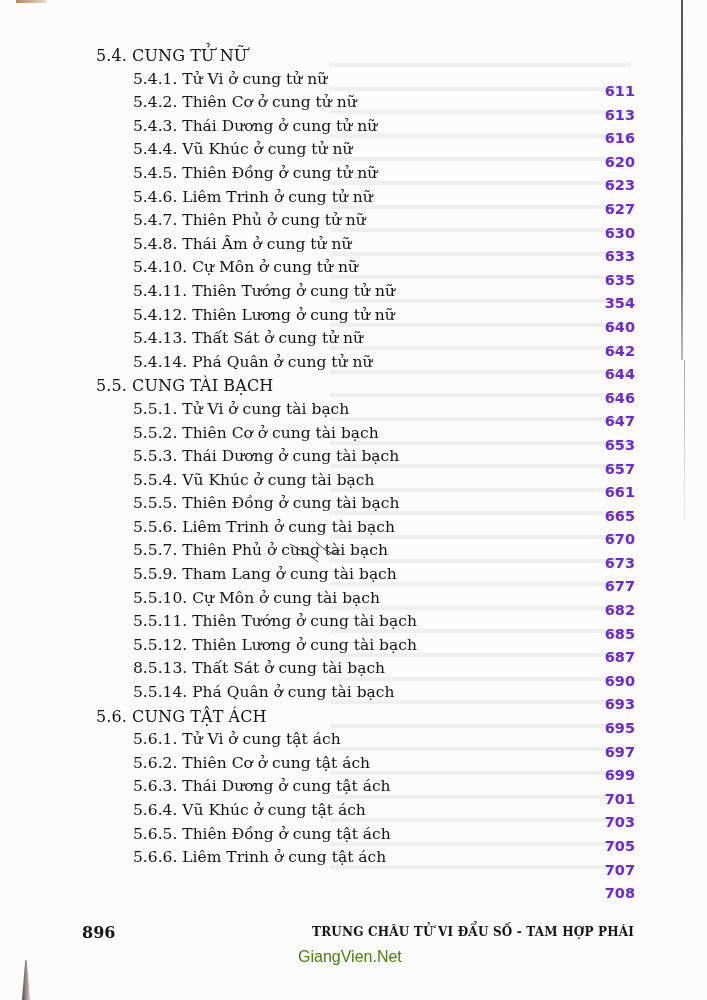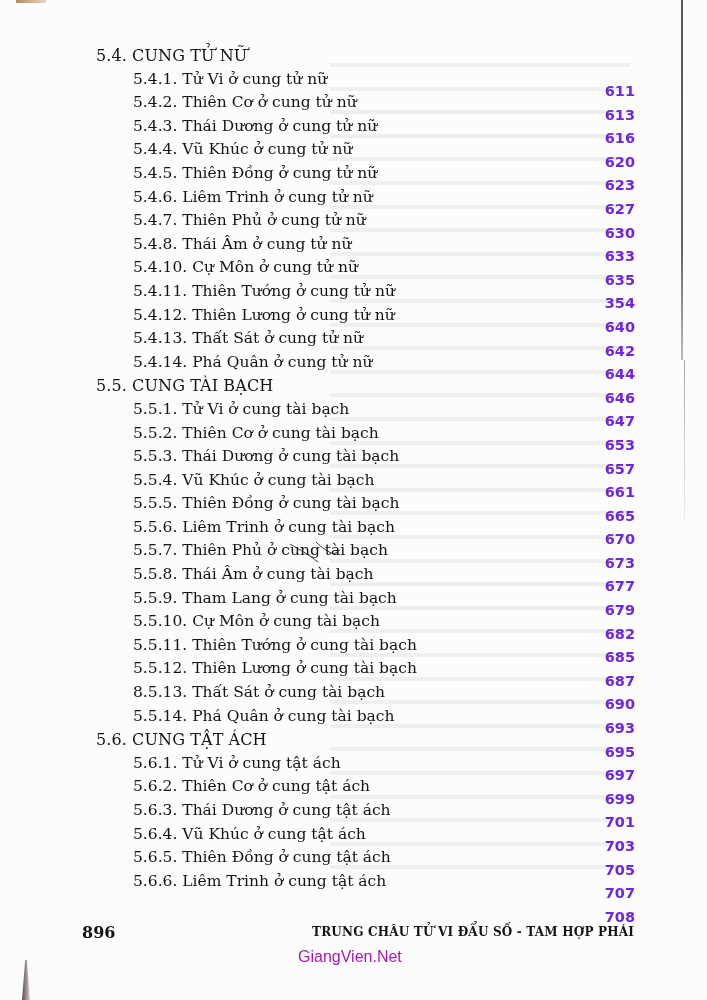--- a/index.html
+++ b/index.html
@@ -41,21 +41,21 @@
     font-weight: bold; font-size: 14.5px; color: #6d28d9; margin-top: 36px;
   }
   .footer-page {
     position: absolute; left: 82px; top: 923px; font-size: 16px; font-weight: bold; 
   }
   .footer-title {
     position: absolute; left: 312px; top: 925px; font-size: 12px; font-weight: bold; letter-spacing: 0.2px;
   }
   .watermark {
     position: absolute; left: 298px; top: 948px; font-family: "Liberation Sans", sans-serif;
-    font-size: 16px; color: #a21caf;
+    font-size: 16px; color: #4d7c0f;
   }
   .pen-mark {
     position: absolute; left: 288px; top: 540px; width: 60px; height: 26px; pointer-events: none;
   }
 </style>
 </head>
 <body>
 
 <div class="page">
   <div class="scan-edge-top"></div>
@@ -147,24 +147,20 @@
   </div>
       <div class="row item">
     <span class="label">5.5.6. Liêm Trinh ở cung tài bạch</span>
     <span class="page-num">673</span>
   </div>
       <div class="row item">
     <span class="label">5.5.7. Thiên Phủ ở cung tài bạch</span>
     <span class="page-num">677</span>
   </div>
       <div class="row item">
-    <span class="label">5.5.8. Thái Âm ở cung tài bạch</span>
-    <span class="page-num">679</span>
-  </div>
-      <div class="row item">
     <span class="label">5.5.9. Tham Lang ở cung tài bạch</span>
     <span class="page-num">682</span>
   </div>
       <div class="row item">
     <span class="label">5.5.10. Cự Môn ở cung tài bạch</span>
     <span class="page-num">685</span>
   </div>
       <div class="row item">
     <span class="label">5.5.11. Thiên Tướng ở cung tài bạch</span>
     <span class="page-num">687</span>

